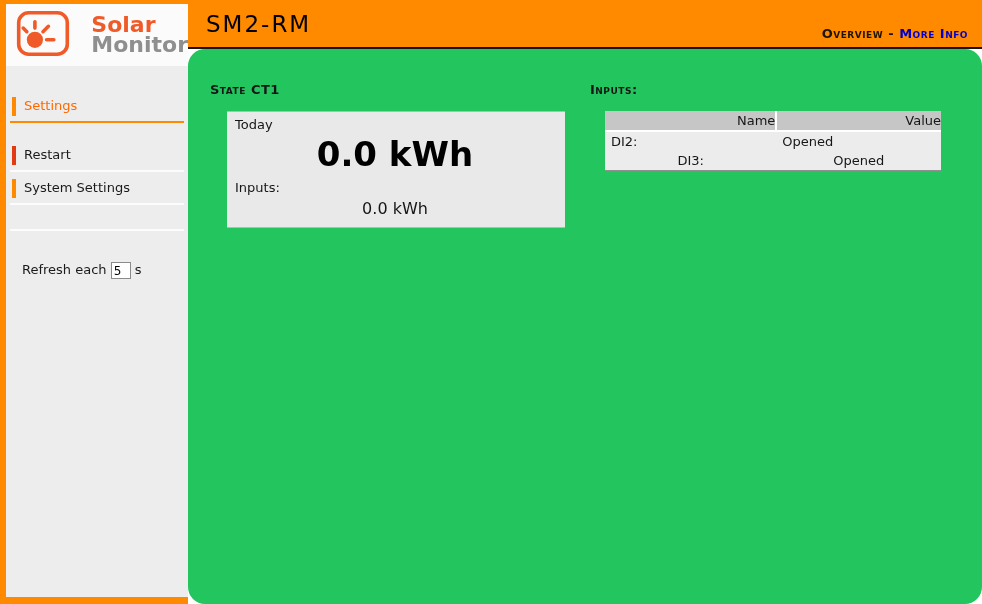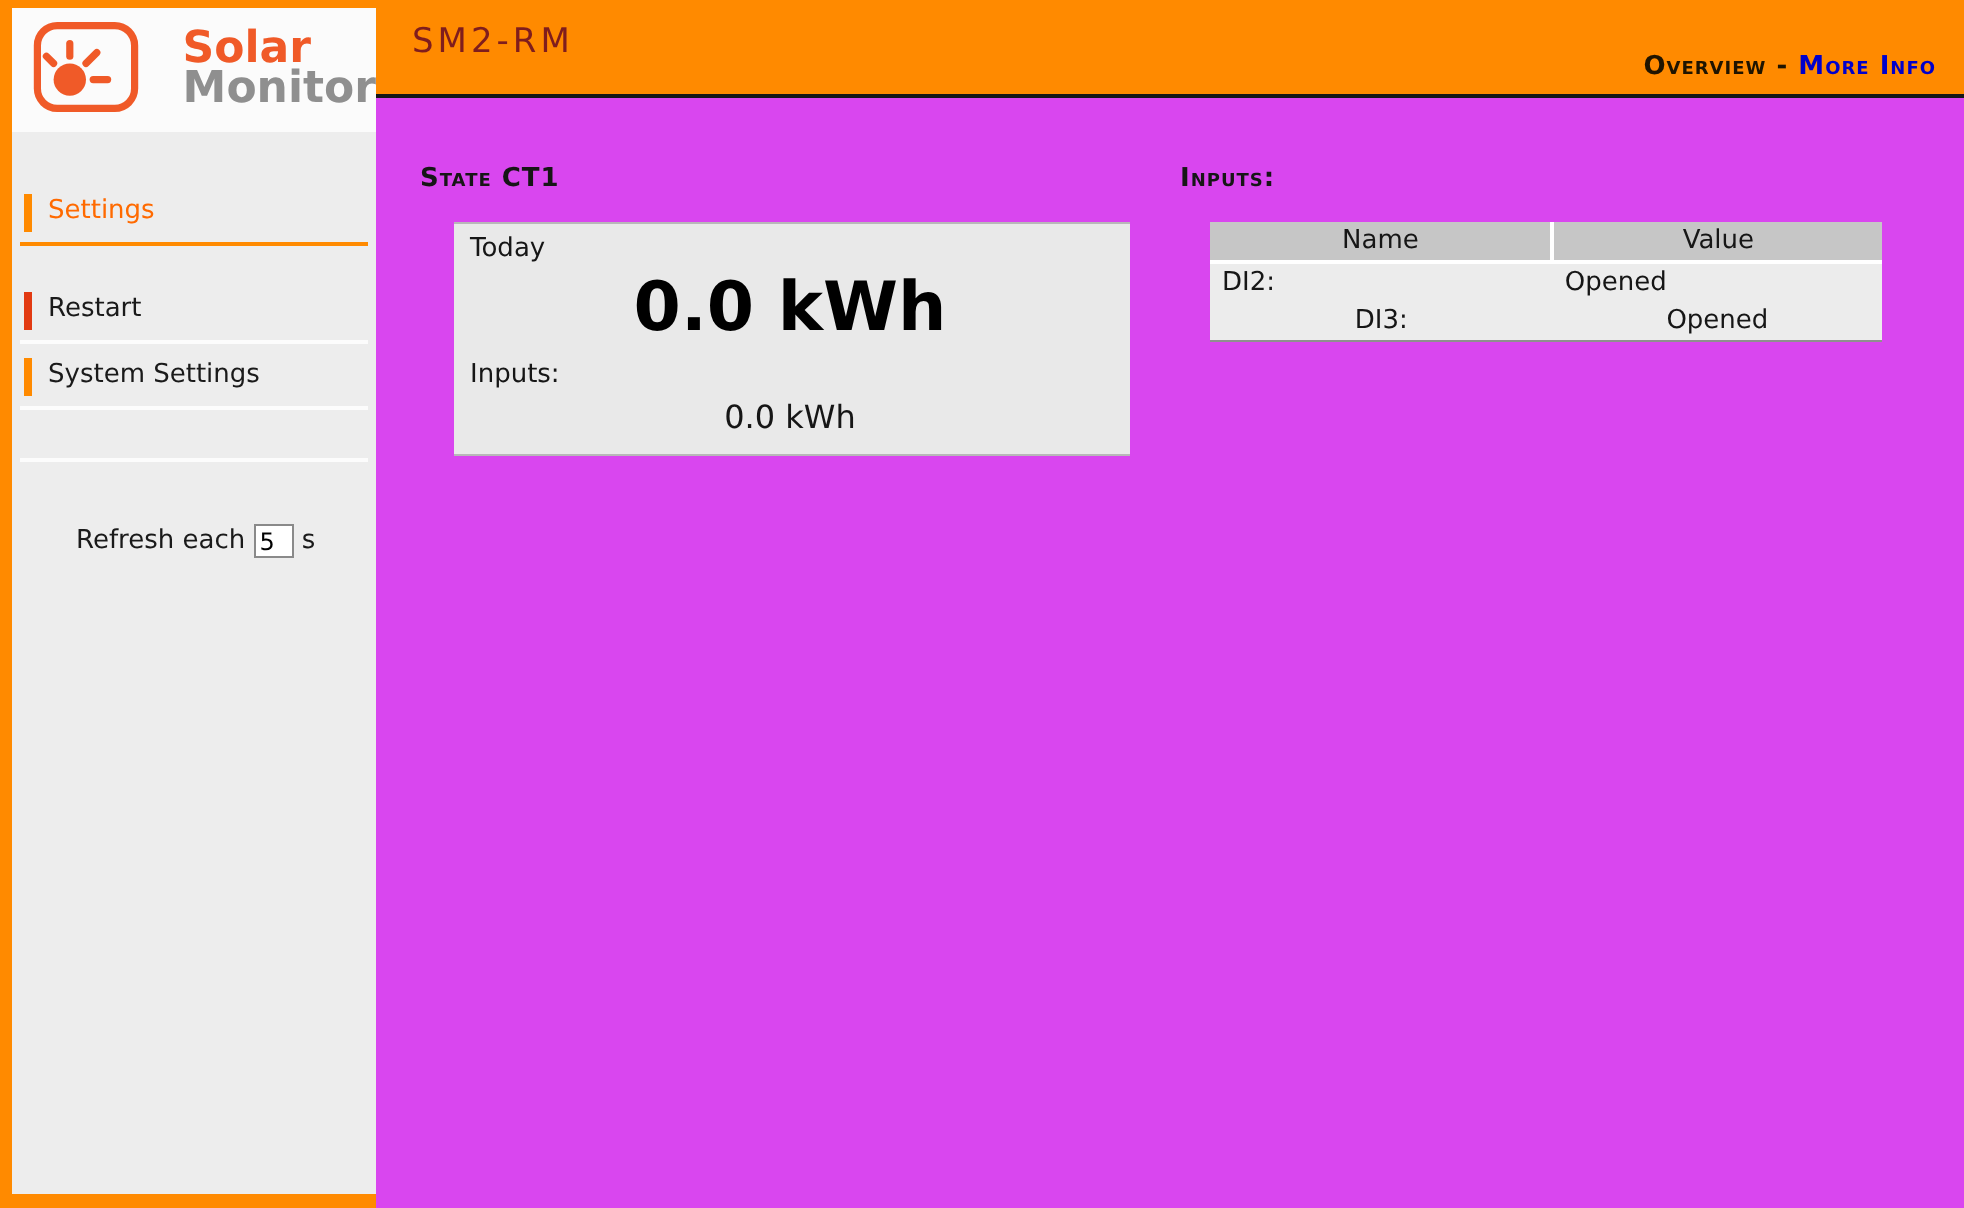--- a/index.html
+++ b/index.html
@@ -43,48 +43,48 @@
     position:absolute; left:2px; top:7px;
     width:4px; height:19px; background:#ff8a00;
   }
   .nav-item .accent.red { background:#e23a12; }
   .nav-item.active { color:#ff6a00; border-bottom:2px solid #ff8a00; }
   .nav-item.gap { margin-top:16px; }
   .nav-divider { margin:24px 4px 0 4px; border-bottom:2px solid #fcfcfc; }
 
   .refresh-row {
     position:absolute; left:0; top:258px; width:182px;
-    padding-left:32px; font-size:13px; color:#1a1a1a;
+    padding-left:16px; font-size:13px; color:#1a1a1a;
   }
   .refresh-row input {
     width:20px; height:17px;
     border:1px solid #8a8a8a; background:#fff;
     font-family:inherit; font-size:12px; padding:0 2px;
     vertical-align:middle;
   }
 
   
   .main-header {
     position:absolute; left:188px; top:0; width:794px; height:47px;
     background:#ff8a00;
   }
   .device-title {
     position:absolute; left:18px; top:11px;
-    color:#7f1d1d; font-size:17px; font-weight:normal; letter-spacing:2px;
+    color:#000000; font-size:23px; font-weight:normal; letter-spacing:2px;
   }
   .crumb {
     position:absolute; right:14px; bottom:6px;
     font-variant:small-caps; font-weight:bold; font-size:13px; letter-spacing:0.5px;
   }
   .crumb .current { color:#1f1400; }
   .crumb .link { color:#0000cc; text-decoration:none; cursor:pointer; }
   .header-rule { position:absolute; left:188px; top:47px; width:794px; height:2px; background:#161616; }
 
   
-  .content { position:absolute; left:188px; top:49px; width:794px; height:555px; background:#d946ef; }
+  .content { position:absolute; left:188px; top:49px; width:794px; height:555px; background:#22c55e;border-radius:17px; }
 
   .section-title {
     position:absolute; top:33px;
     font-size:13px; font-weight:bold; font-variant:small-caps; letter-spacing:0.5px; color:#161616;
   }
   .state-title  { left:22px; }
   .inputs-title { left:402px; }
 
   .state-card {
     position:absolute; left:39px; top:62px; width:338px;
@@ -94,21 +94,21 @@
   }
   .state-card .small-label { font-size:13px; color:#161616; }
   .state-card .big-value   { font-size:34px; font-weight:bold; color:#000; text-align:center; margin:2px 0 6px 0; }
   .state-card .total-value { font-size:16px; color:#161616; text-align:center; margin-top:4px; }
 
   .inputs-table {
     position:absolute; left:417px; top:62px; width:336px;
     border-collapse:collapse; font-size:13px; color:#161616;
   }
   .inputs-table th {
-    background:#c6c6c6; font-weight:normal; text-align:center;
+    background:#c6c6c6; font-weight:normal; text-align:right;
     height:20px; border-bottom:2px solid #fff;
   }
   .inputs-table th:first-child { border-right:2px solid #fff; width:51%; }
   .inputs-table td { background:#ececec; padding:2px 6px; height:17px; }
   .inputs-table tr.last td { border-bottom:1px solid #8f8f8f;text-align:center; }
 </style>
 </head>
 <body>
 
 <div class="frame-left"></div>

